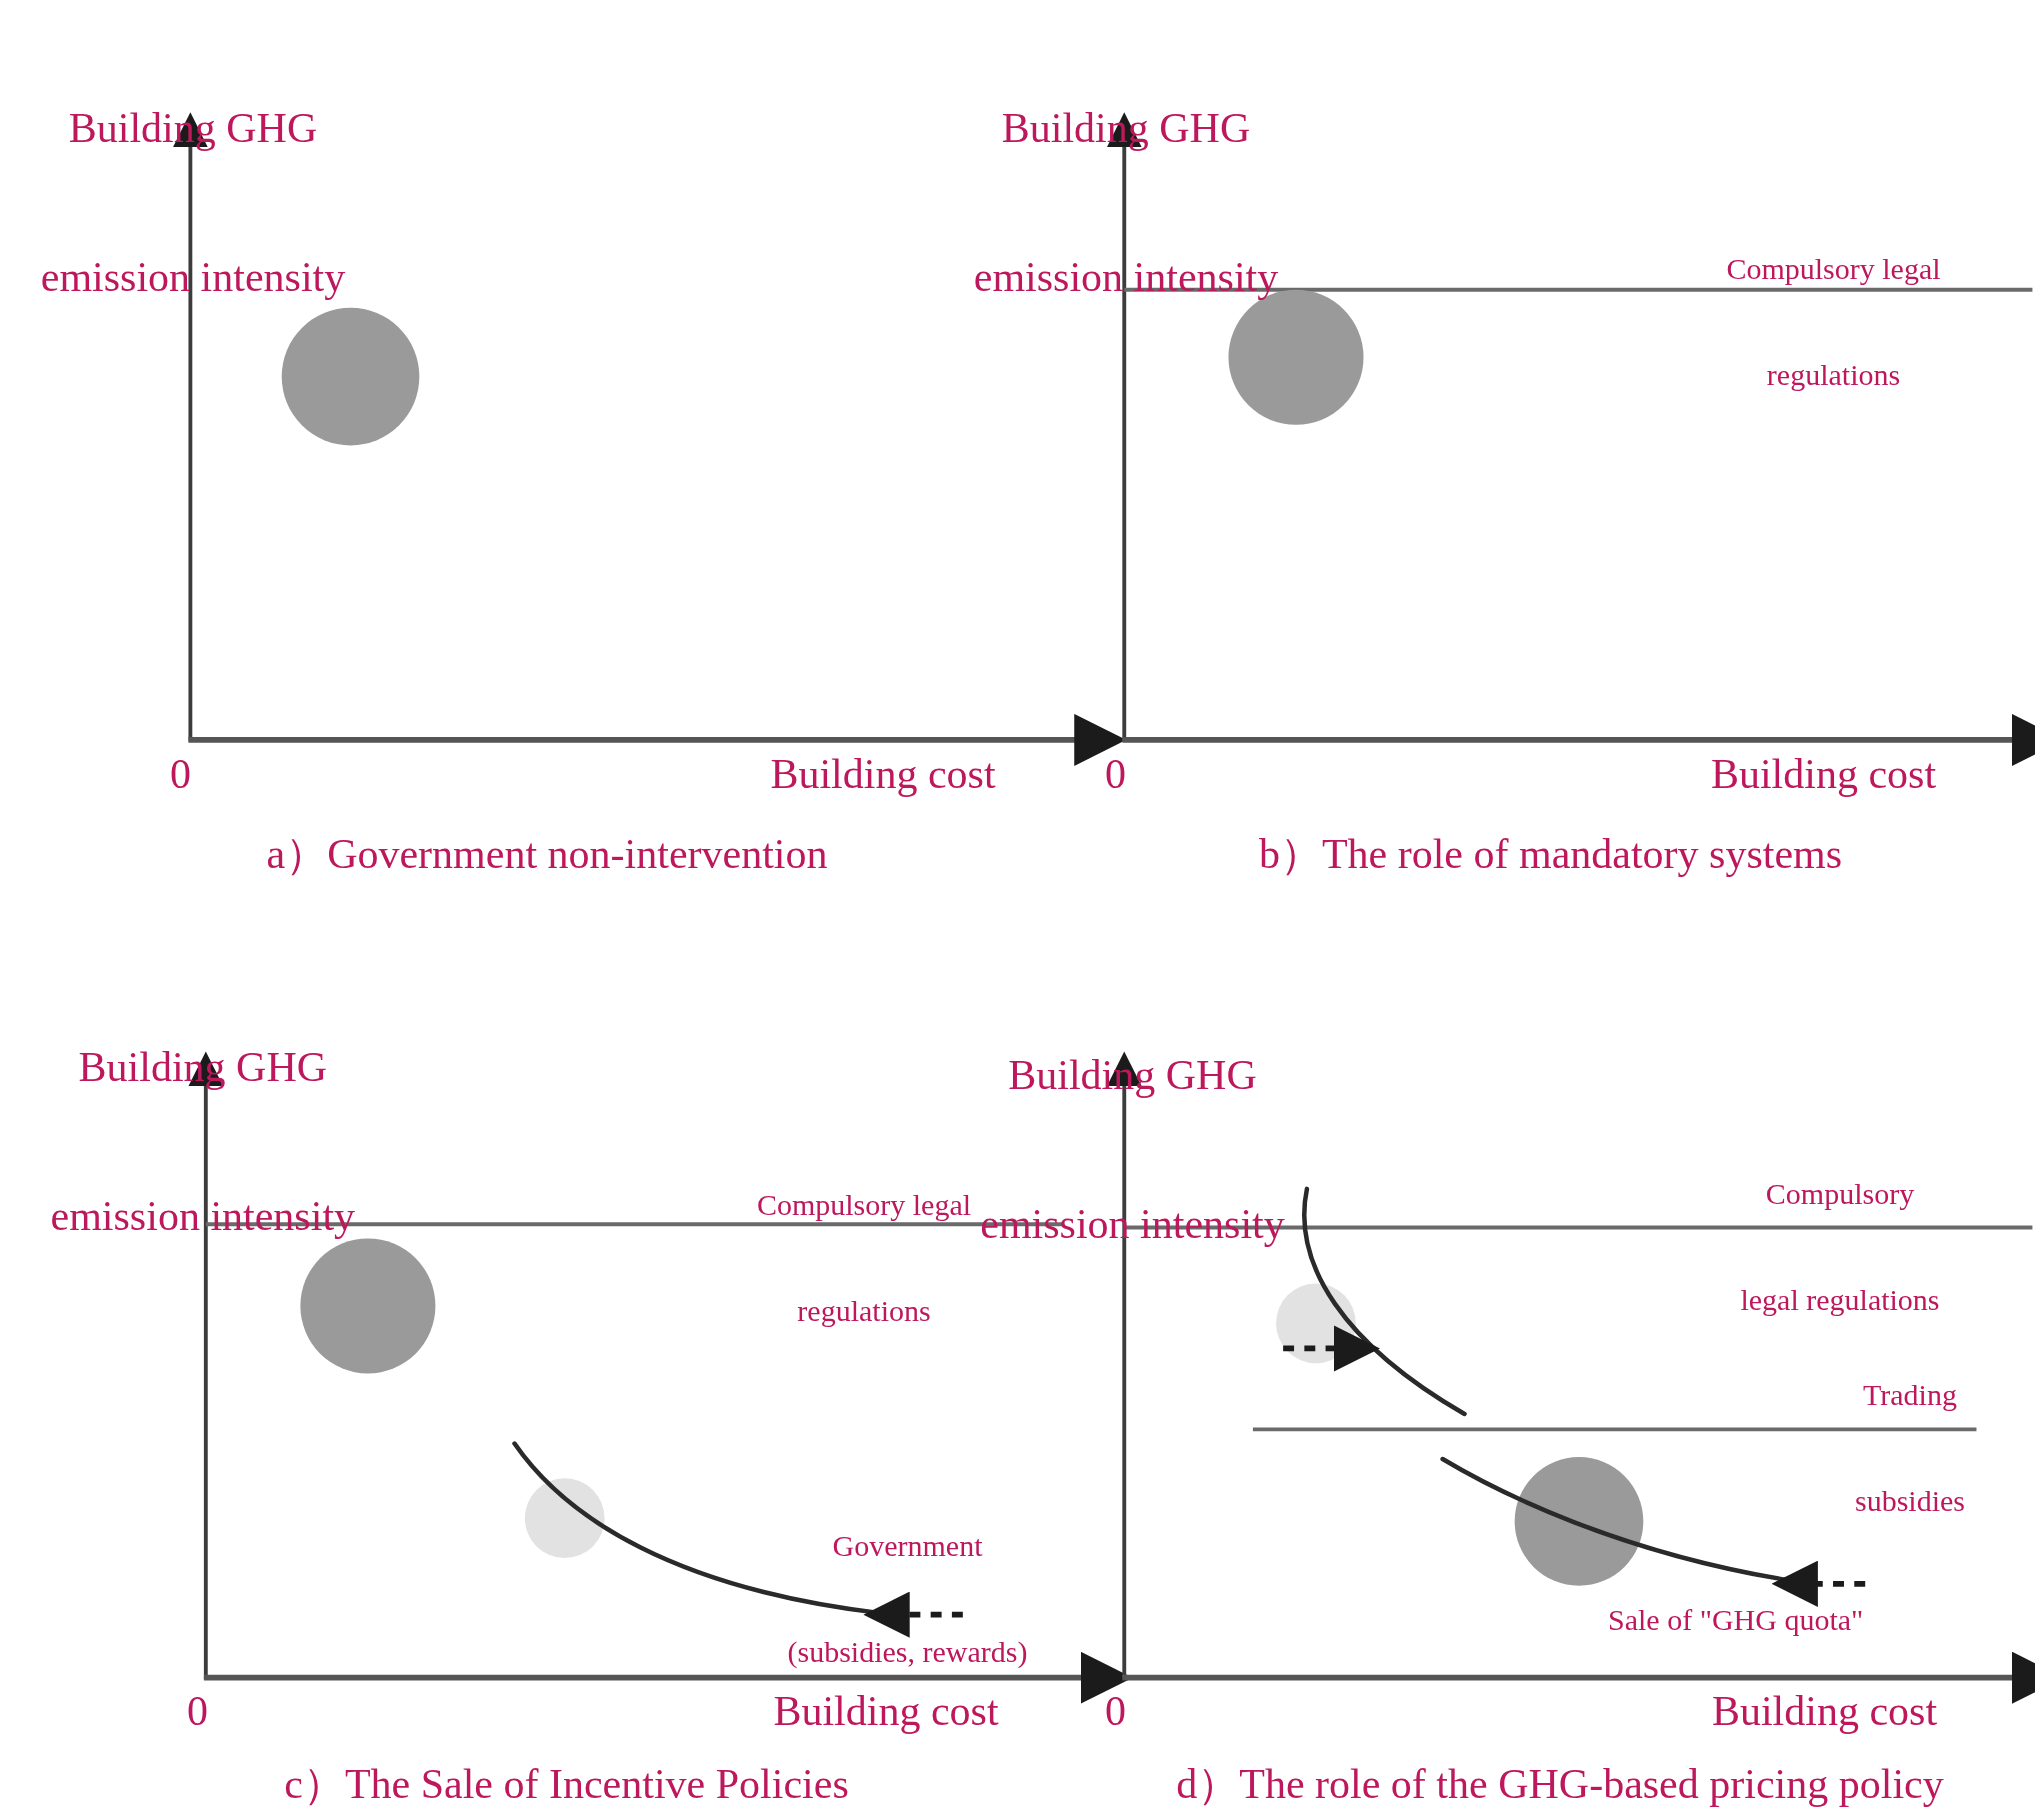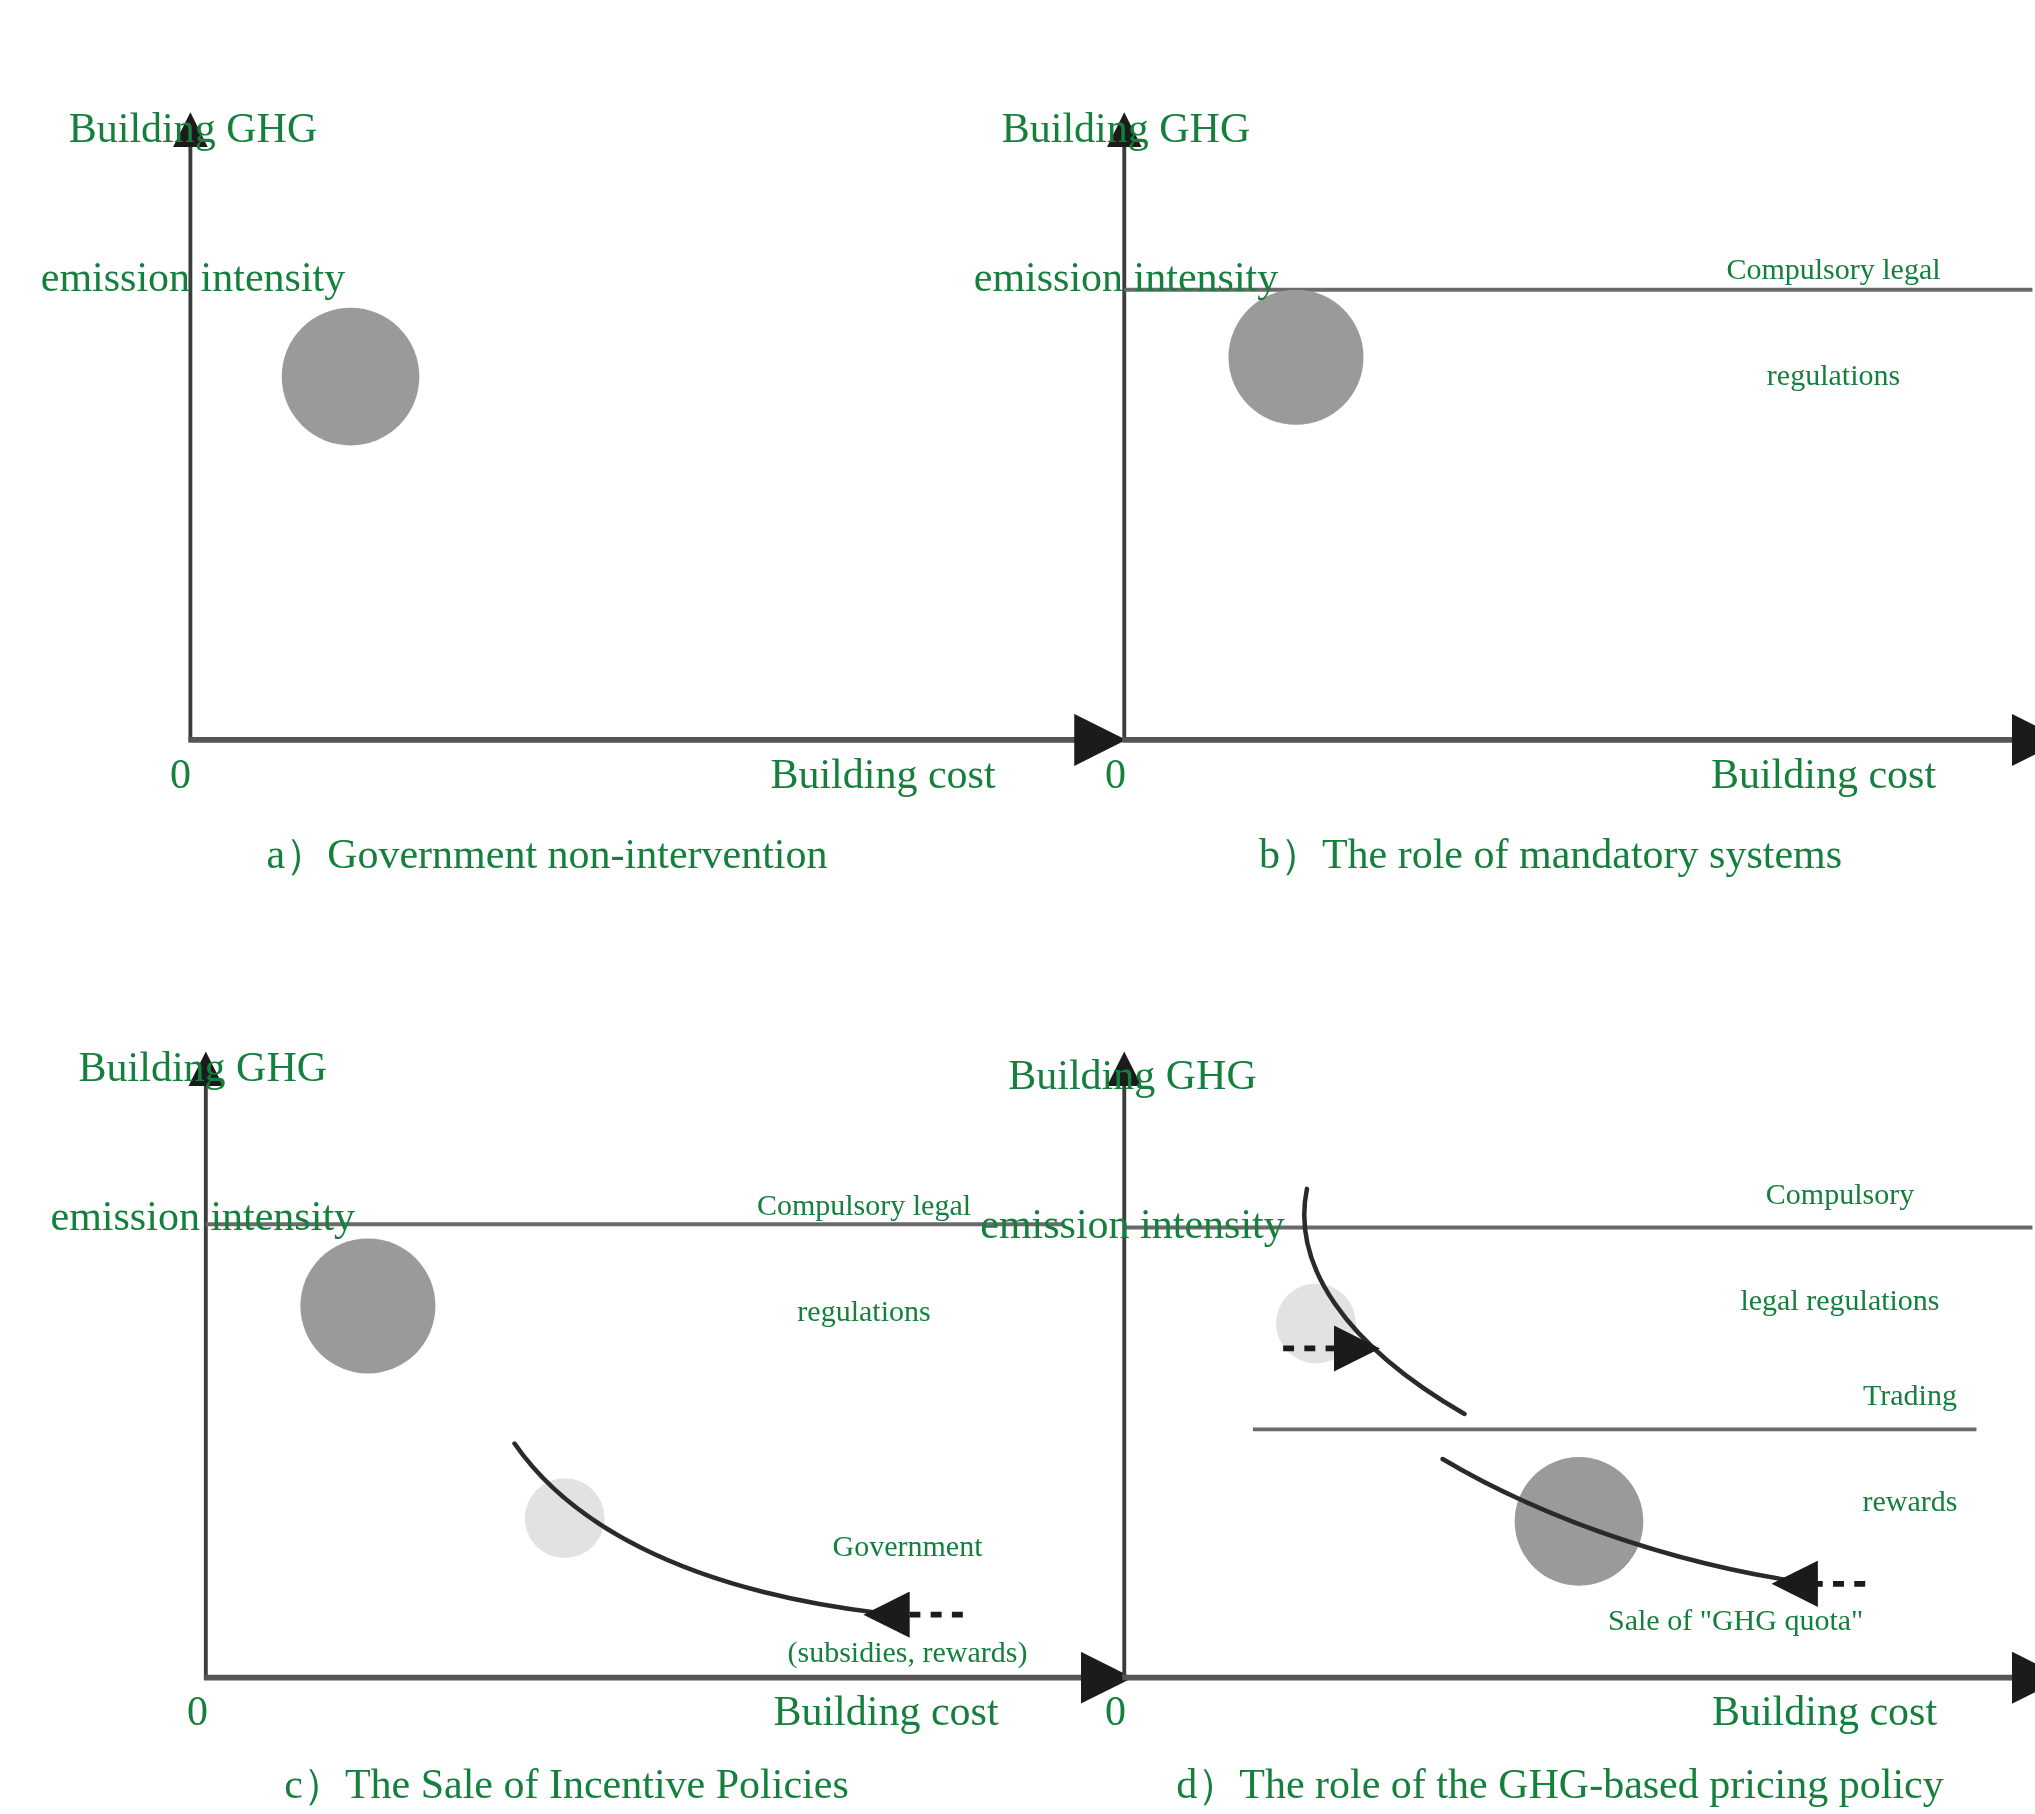--- a/index.html
+++ b/index.html
@@ -1,21 +1,21 @@
 <!DOCTYPE html>
 <html style="font-size:10.3px"><head>
 <meta charset="utf-8">
 <style>
   html,body{margin:0;padding:0;background:#ffffff;}
   body{width:2035px;height:1815px;position:relative;overflow:hidden;
        font-family:"Liberation Serif","DejaVu Serif",serif;color:#141414;}
   .fig{position:absolute;left:0;top:0;width:2035px;height:1815px;}
   svg.layer{position:absolute;left:0;top:0;width:2035px;height:1815px;}
   .lbl{position:absolute;font-family:"Liberation Serif","DejaVu Serif",serif;
-       color:#15803d;line-height:1.18;white-space:pre;}
+       color:#be185d;line-height:1.18;white-space:pre;}
   .axis-title{font-size:42px;}
   .axis-name{font-size:42px;}
   .zero{font-size:42px;}
   .caption{font-size:42px;}
   .annot{font-size:30px;}
   .ctr{text-align:center;}
   .rt{text-align:center;}
 </style>
 </head>
 <body>
@@ -111,21 +111,21 @@
   <div class="lbl axis-title ctr" style="left:949px;top:952px;width:367px;">
     <div>Building GHG</div>
     <div>emission intensity</div>
   </div>
   <div class="lbl annot ctr" style="left:1644px;top:1105px;width:392px;">
     <div>Compulsory</div>
     <div>legal regulations</div>
   </div>
   <div class="lbl annot ctr" style="left:1788px;top:1306px;width:244px;">
     <div>Trading</div>
-    <div>rewards</div>
+    <div>subsidies</div>
   </div>
   <div class="lbl annot" style="left:1608px;top:1602px;width:425px;">Sale of "GHG quota"</div>
   <div class="lbl zero" style="left:1105px;top:1687px;">0</div>
   <div class="lbl axis-name rt" style="left:1621px;top:1687px;width:407px;">Building cost</div>
   <div class="lbl caption ctr" style="left:1087px;top:1760px;width:946px;">d）The role of the GHG-based pricing policy</div>
 
 </div>
 
 
 </body></html>

